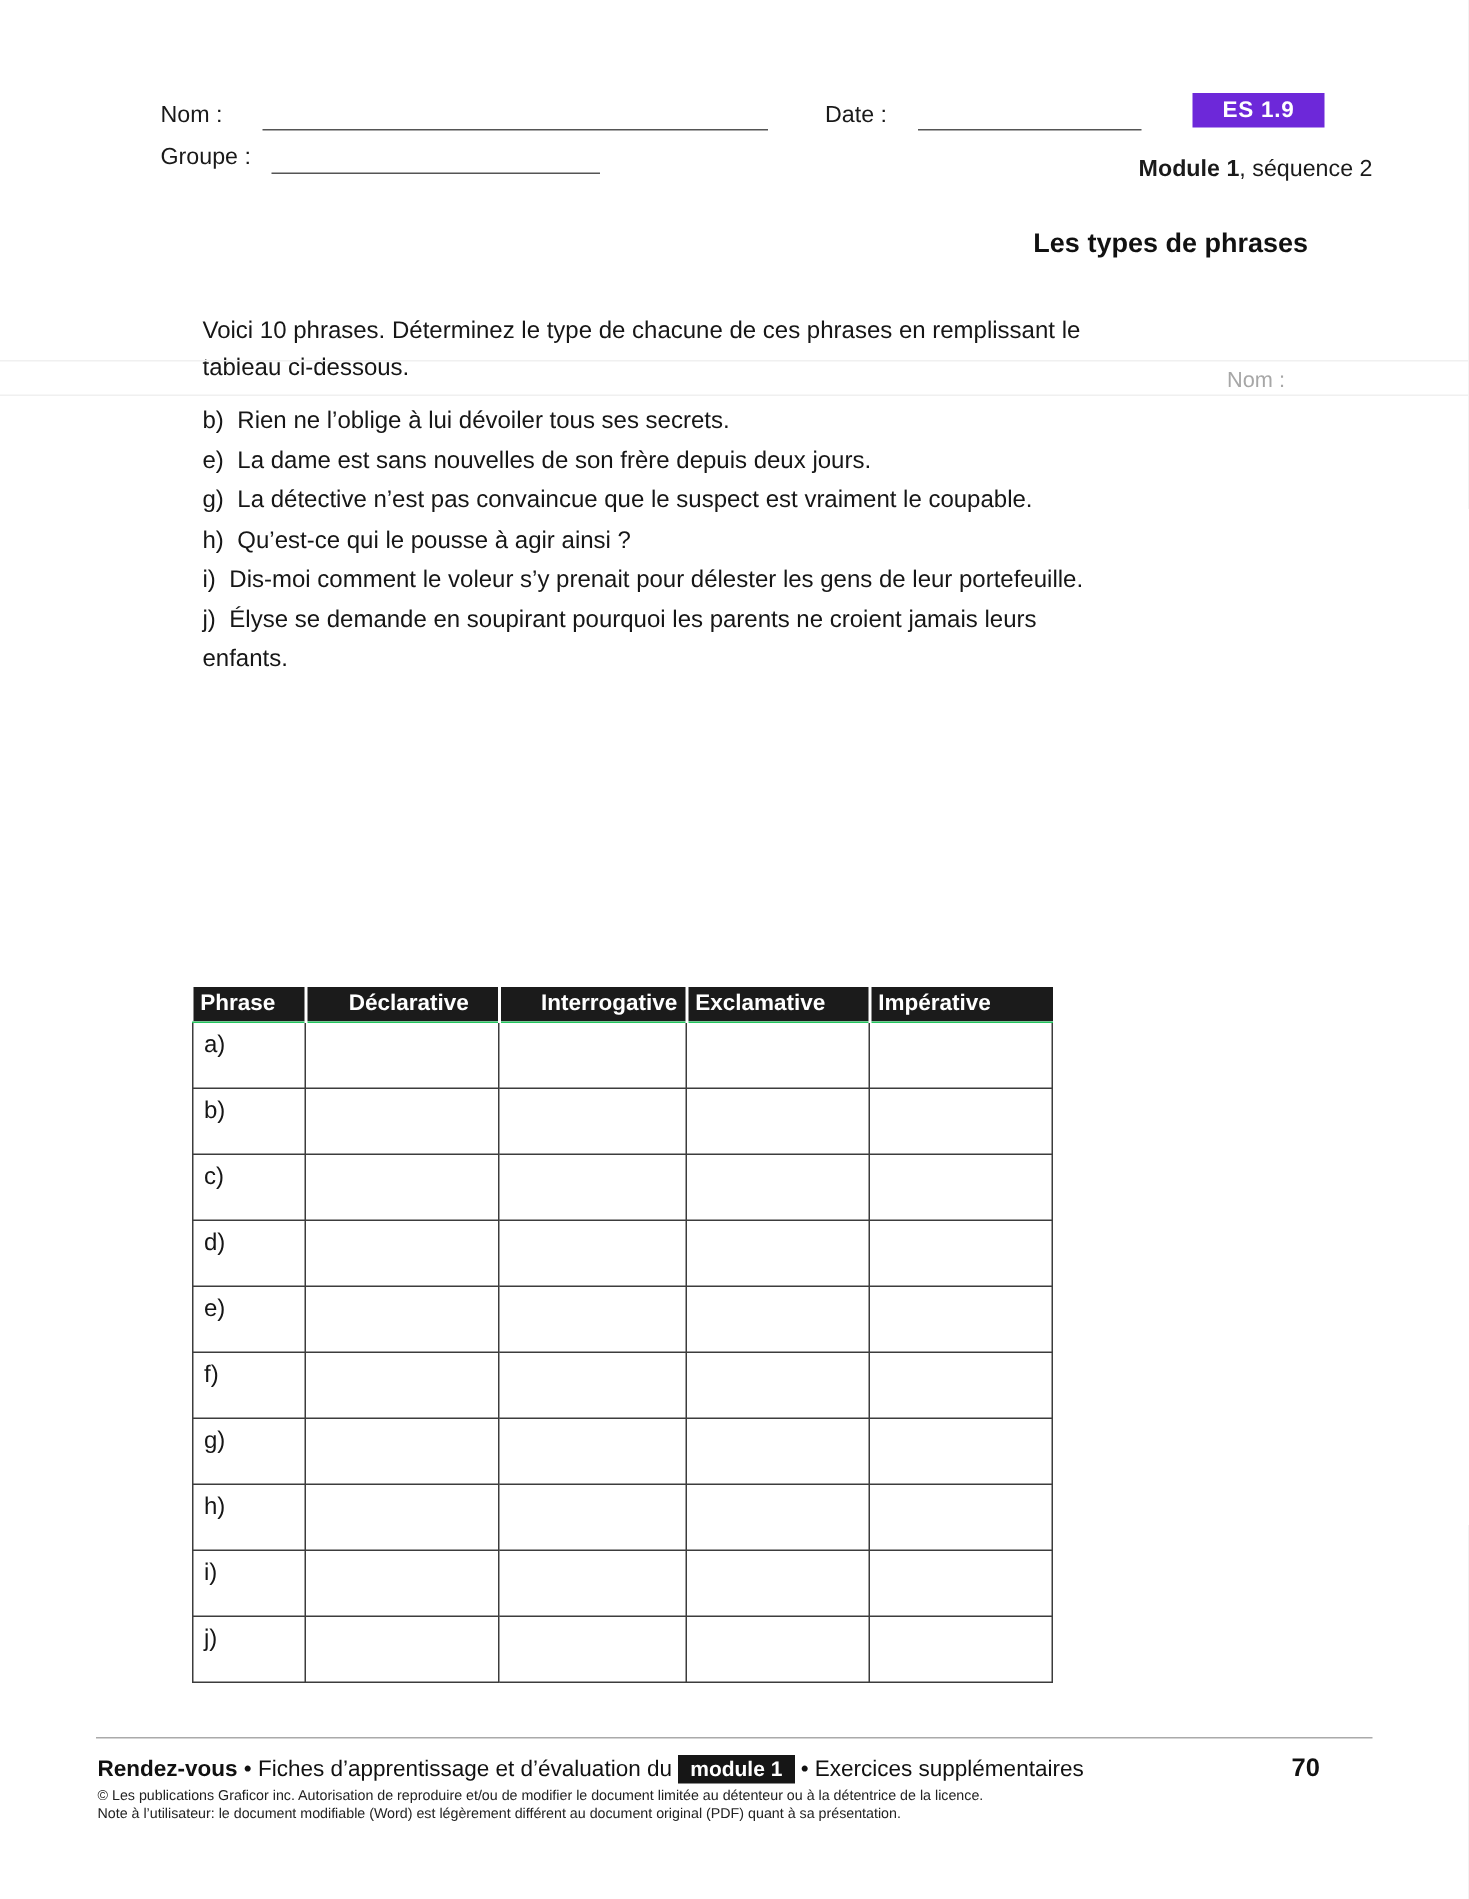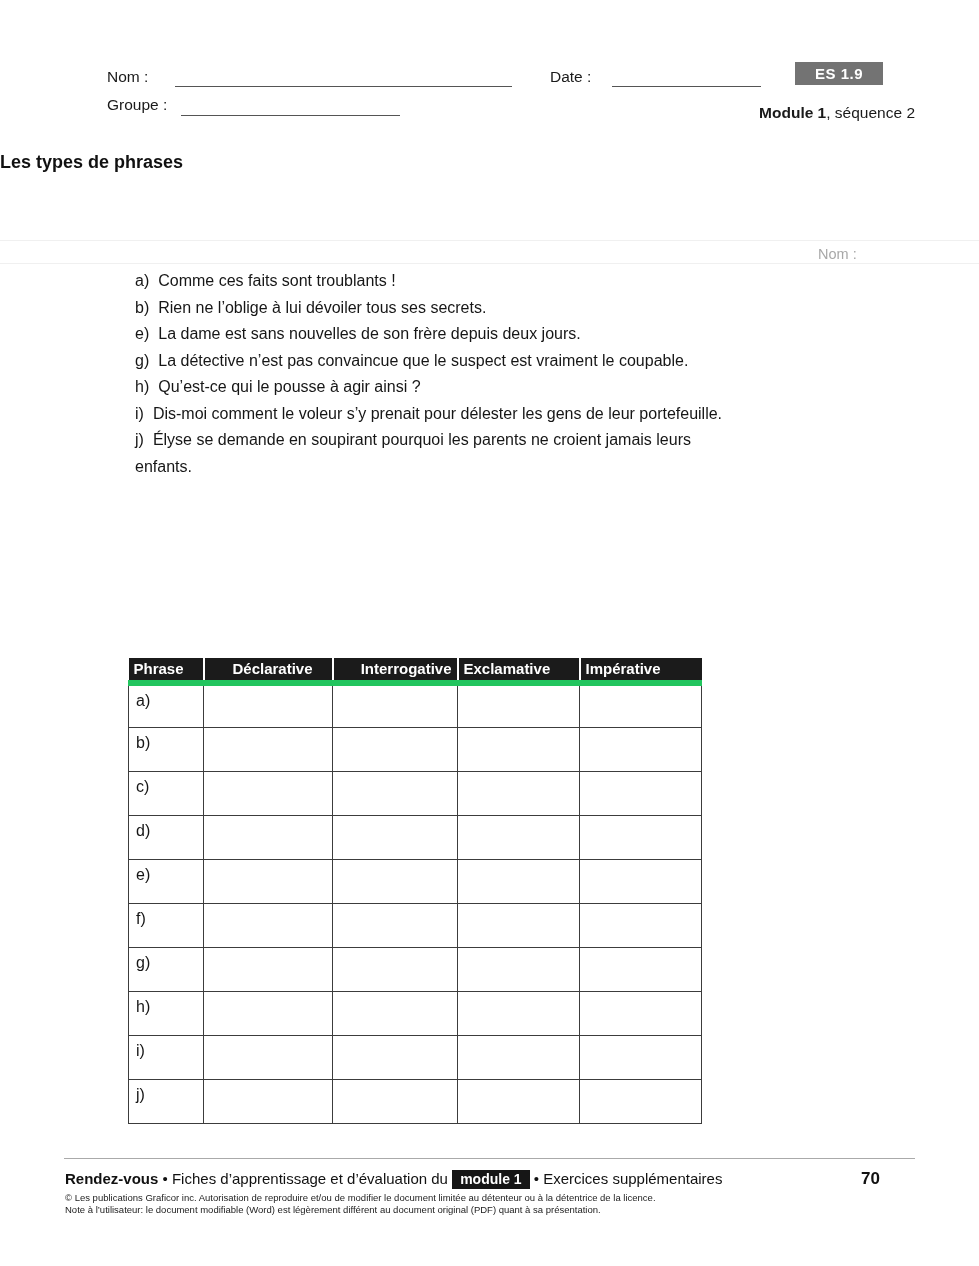--- a/index.html
+++ b/index.html
@@ -6,36 +6,36 @@
   html,body { background:#e9e9e9; }
   body { font-family:"Liberation Sans","DejaVu Sans",sans-serif; color:#111; }
   .page {
     position:relative; width:979px; height:1266px; background:#ffffff;
     margin:0 auto; overflow:hidden;
   }
   .abs { position:absolute; }
   .label { font-size:15.5px; color:#1a1a1a; }
   .blank-line { border-bottom:1.4px solid #555; height:0; }
   .badge-es {
-    background:#737373; color:#fff; font-weight:bold; font-size:15px;
+    background:#6d28d9; color:#fff; font-weight:bold; font-size:15px;
     text-align:center; width:88px; height:23px; line-height:23px; letter-spacing:.5px;
   }
   .module-ref { font-size:15.5px; color:#1a1a1a; }
   .module-ref b { font-weight:bold; }
-  .doc-title { font-size:18px; font-weight:bold; text-align:left; color:#111; }
+  .doc-title { font-size:18px; font-weight:bold; text-align:right; color:#111; }
   .instructions { font-size:16px; line-height:25px; color:#161616; }
   .ghost { color:#8a8a8a; font-size:14.5px; opacity:.75; }
   .scan-streak { height:1px; background:#f0f0f0; }
   .sentence { font-size:16px; line-height:26.5px; color:#161616; }
   .s-letter { margin-right:9px; }
   table.phrase-table { border-collapse:collapse; background:#fff; }
   table.phrase-table th {
     background:#1b1b1b; color:#fff; font-weight:bold; font-size:15px;
     text-align:left; padding:2px 5px 3px 5px; height:23px;
-    border-left:2.5px solid #fff; border-bottom:6px solid #22c55e;
+    border-left:2.5px solid #fff; border-bottom:1px solid #22c55e;
   }
   table.phrase-table th:first-child { border-left:none; }
   table.phrase-table td {
     border:1px solid #3c3c3c; height:44px; vertical-align:top; background:#fff;
   }
   table.phrase-table td.row-label { font-size:16px; padding:6px 6px 0 7px; color:#161616; }
   .footer-rule { border-top:1px solid #aaa; height:0; }
   .footer-line { font-size:15px; color:#111; white-space:nowrap; }
   .f-bold { font-weight:bold; }
   .badge-module {
@@ -58,27 +58,27 @@
 
   <span class="abs badge-es" style="left:795px; top:62px;">ES 1.9</span>
 
   <span class="abs label" style="left:107px; top:96px;">Groupe :</span>
   <span class="abs blank-line" style="left:181px; top:115px; width:219px;"></span>
 
   <span class="abs module-ref" style="right:64px; top:104px;"><b>Module 1</b><span>, séquence 2</span></span>
 
   <div class="abs doc-title" style="left:0; top:152px; width:872px;">Les types de phrases</div>
 
+  <div class="abs instructions" style="left:135px; top:208px; width:600px;">Voici 10 phrases. Déterminez le type de chacune de ces phrases en remplissant le tableau ci-dessous.</div>
 
   <div class="abs scan-streak" style="left:0; top:240px; width:979px;"></div>
   <div class="abs scan-streak" style="left:0; top:263px; width:979px;"></div>
   <span class="abs ghost" style="left:818px; top:246px;">Nom :</span>
 
   <div class="abs" style="left:135px; top:268px; width:602px;">
-    <div class="sentence"><span class="s-letter">a)</span><span>Comme ces faits sont troublants !</span></div>
     <div class="sentence"><span class="s-letter">b)</span><span>Rien ne l’oblige à lui dévoiler tous ses secrets.</span></div>
     <div class="sentence"><span class="s-letter">e)</span><span>La dame est sans nouvelles de son frère depuis deux jours.</span></div>
     <div class="sentence"><span class="s-letter">g)</span><span>La détective n’est pas convaincue que le suspect est vraiment le coupable.</span></div>
     <div class="sentence"><span class="s-letter">h)</span><span>Qu’est-ce qui le pousse à agir ainsi ?</span></div>
     <div class="sentence"><span class="s-letter">i)</span><span>Dis-moi comment le voleur s’y prenait pour délester les gens de leur portefeuille.</span></div>
     <div class="sentence"><span class="s-letter">j)</span><span>Élyse se demande en soupirant pourquoi les parents ne croient jamais leurs enfants.</span></div>
   </div>
 
   <table class="abs phrase-table" style="left:128px; top:658px;">
     <thead>

